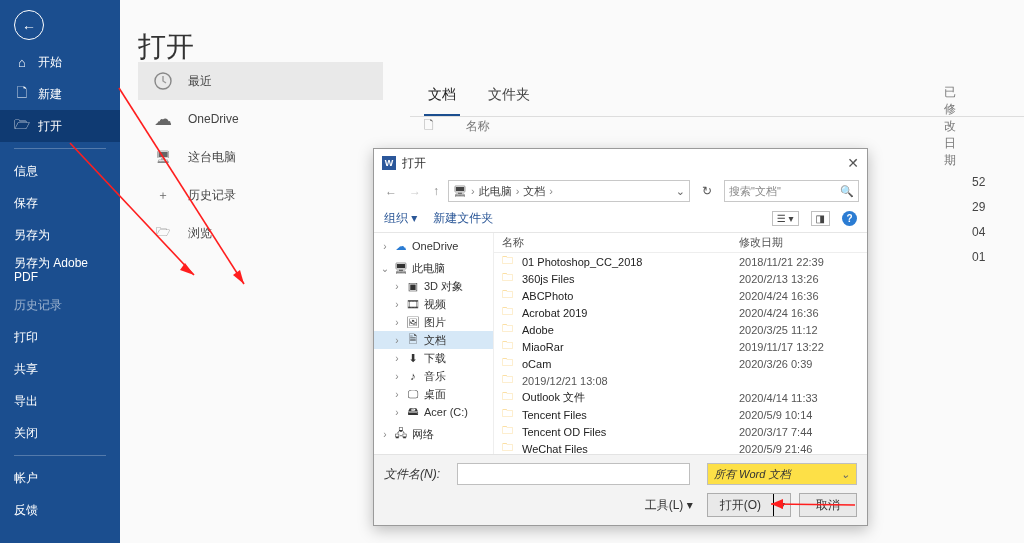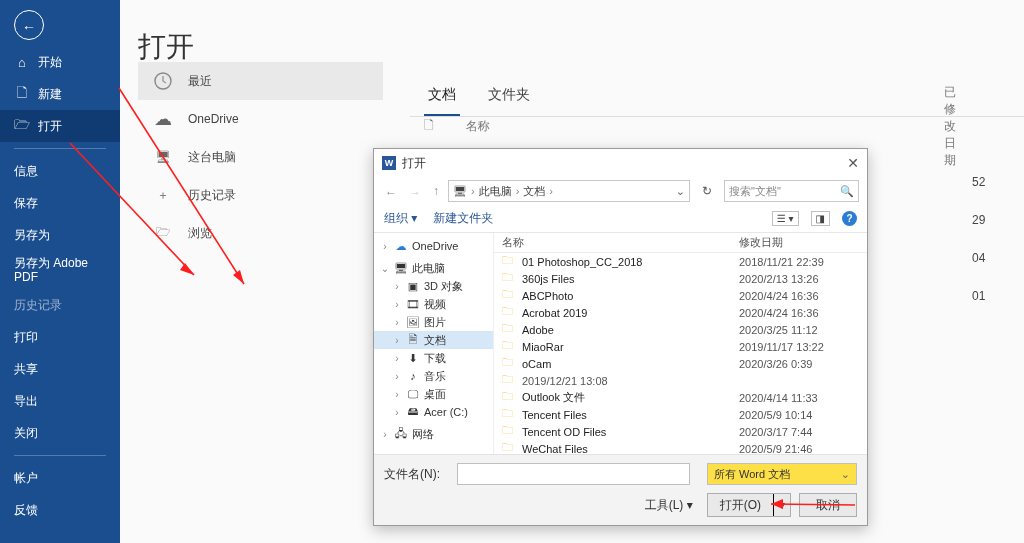--- a/index.html
+++ b/index.html
@@ -32,21 +32,21 @@
   .locations .loc.sel .ic svg circle { stroke: #888; }
   .cloud { color: #2b7cd3; font-size: 18px; }
 
   .tabs { position: absolute; left: 290px; top: 78px; display: flex; gap: 24px; border-bottom: 1px solid #ddd; padding: 0 0 0 14px; width: 620px; }
   .tabs .tab { padding: 8px 4px 10px; font-size: 14px; color: #444; cursor: pointer; }
   .tabs .tab.sel { color: #222; border-bottom: 2px solid #1b4e8f; }
   .tabs .colhead { position: absolute; top: 38px; left: 14px; display: flex; align-items: center; color: #777; font-size: 12px; }
   .tabs .colhead .nm { margin-left: 32px; }
   .tabs .colhead .dt { position: absolute; left: 520px; }
 
-  .rightrows { position: absolute; left: 852px; top: 175px; display: flex; flex-direction: column; gap: 24px; color: #444; font-size: 12px; }
+  .rightrows { position: absolute; left: 852px; top: 175px; display: flex; flex-direction: column; gap: 11px; color: #444; font-size: 12px; }
 
   
   .dialog { position: absolute; left: 373px; top: 148px; width: 495px; height: 378px; background: #fff; border: 1px solid #9a9a9a; box-shadow: 0 4px 14px rgba(0,0,0,.25); display: flex; flex-direction: column; }
   .dlg-title { height: 28px; display: flex; align-items: center; padding: 0 8px; font-size: 12px; color: #333; }
   .dlg-title .wicon { display:inline-flex; width:14px; height:14px; background:#2b579a; color:#fff; align-items:center; justify-content:center; font-size:9px; font-weight:bold; margin-right:6px; }
   .dlg-title .close { margin-left: auto; color: #555; cursor: pointer; font-size: 14px; }
   .dlg-nav { display: flex; align-items: center; height: 28px; padding: 2px 8px; gap: 6px; }
   .dlg-nav .arr { color: #888; padding: 0 3px; cursor: pointer; }
   .dlg-nav .crumb { flex: 1; display: flex; align-items: center; border: 1px solid #c8c8c8; height: 22px; background: #fff; padding: 0 4px; font-size: 11px; color: #444; gap: 4px; }
   .dlg-nav .crumb .sep { color: #888; }
@@ -70,21 +70,21 @@
   .dlg-listhead { display: flex; height: 20px; border-bottom: 1px solid #eee; align-items: center; font-size: 11px; color: #555; padding: 0 8px; }
   .dlg-listhead .c1 { flex: 1; }
   .dlg-listhead .c2 { width: 120px; }
   .dlg-listbody { flex: 1; overflow: hidden; }
   .dlg-listbody .frow { display: flex; height: 17px; align-items: center; padding: 0 8px; font-size: 11px; cursor: pointer; }
   .dlg-listbody .frow .fic { width: 14px; color: #f7c558; margin-right: 6px; }
   .dlg-listbody .frow .fname { flex: 1; color: #222; }
   .dlg-listbody .frow .fdate { width: 120px; color: #555; }
 
   .dlg-foot { border-top: 1px solid #e3e3e3; background: #f3f3f3; padding: 8px 10px; display: flex; flex-direction: column; gap: 8px; }
-  .dlg-foot .row1 { display: flex; align-items: center; gap: 17px; }
+  .dlg-foot .row1 { display: flex; align-items: center; gap: 17px; font-style: italic; }
   .dlg-foot .row1 label { font-size: 12px; color: #333; }
   .dlg-foot .row1 .fnameinput { flex: 1; height: 22px; border: 1px solid #bfbfbf; background: #fff; }
   .dlg-foot .row1 .filter { width: 150px; height: 22px; border: 1px solid #bfbfbf; background: #fde047; display: flex; align-items: center; padding: 0 6px; font-size: 11px; color:#333; }
   .dlg-foot .row1 .filter .dd { margin-left:auto; color:#666; }
   .dlg-foot .row2 { display: flex; align-items: center; justify-content: flex-end; gap: 8px; }
   .dlg-foot .row2 .tools { font-size: 12px; color: #333; margin-right: 6px; }
   .dlg-foot .row2 .btn { display:flex; align-items:center; height: 24px; border: 1px solid #adadad; background: #e9e9e9; cursor: pointer; }
   .dlg-foot .row2 .btn.cancel { padding: 0 16px; }
   .dlg-foot .row2 .openbtn .main { padding: 0 12px; border-right:1px solid #000000; height:100%; display:flex; align-items:center; }
   .dlg-foot .row2 .openbtn .dd { width:16px; display:flex; align-items:center; justify-content:center; }

